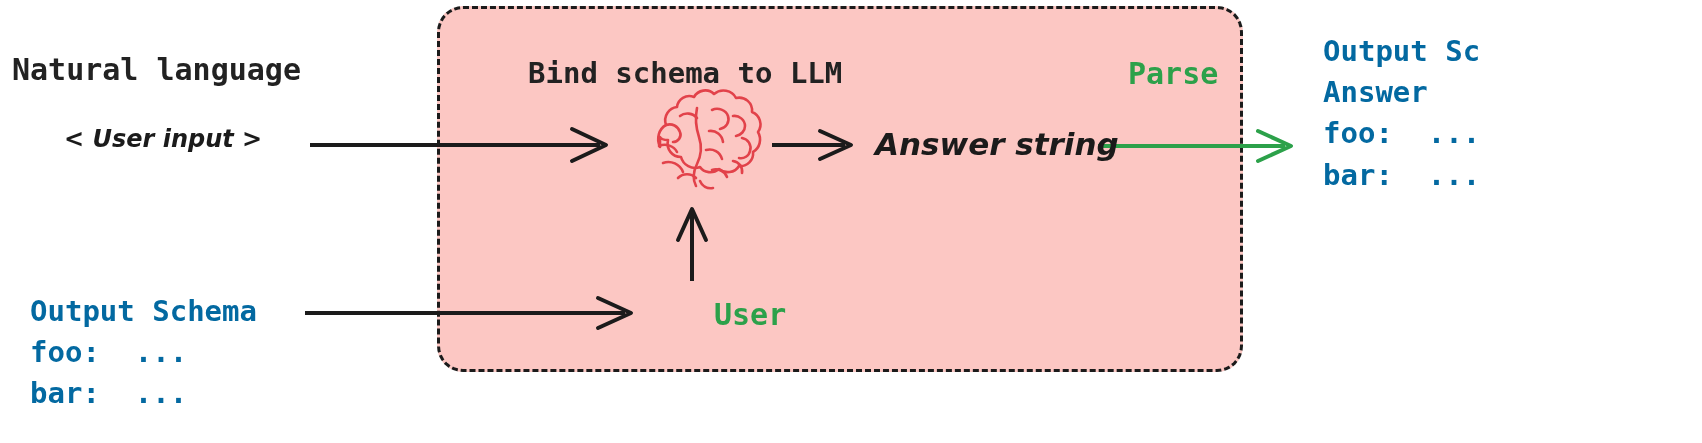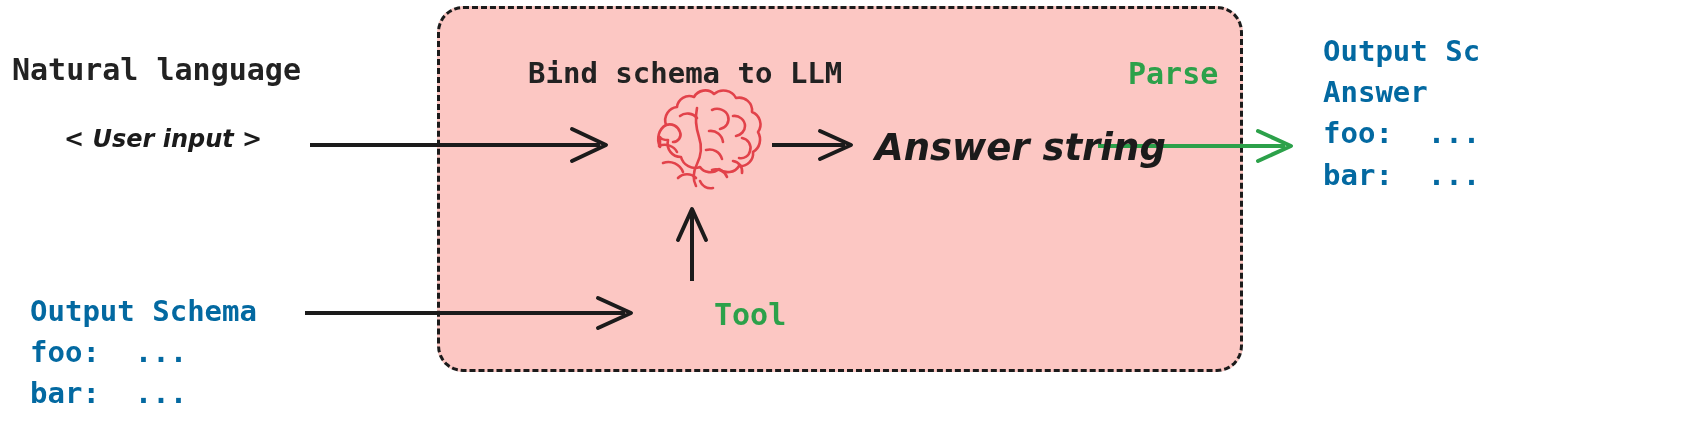--- a/index.html
+++ b/index.html
@@ -68,21 +68,21 @@
     width: 1702px;
     height: 443px;
     pointer-events: none;
   }
 
   
   #natural-language-label { left: 12px;  top: 52px;  font-size: 30px; }
   #user-input-text        { left: 36px;  top: 125px; font-size: 24px; margin-left: 28px; }
   #input-schema-block     { left: 30px;  top: 291px; font-size: 29px; }
   #bind-schema-label      { left: 528px; top: 56px;  font-size: 29px; }
-  #answer-string-text     { left: 875px; top: 126px; font-size: 37px; }
+  #answer-string-text     { left: 875px; top: 126px; font-size: 31px; }
   #parse-label            { left: 1128px;top: 56px;  font-size: 30px; }
   #tool-label             { left: 714px; top: 297px; font-size: 30px; }
   #output-schema-block    { left: 1323px;top: 31px;  font-size: 29px; }
 </style>
 </head>
 <body>
 
 <div id="canvas">
 
   <div id="llm-panel"></div>
@@ -159,20 +159,20 @@
   <div class="abs schema-block" id="input-schema-block">Output Schema
 foo:  ...
 bar:  ...</div>
 
   <div class="abs mono" id="bind-schema-label">Bind schema to LLM</div>
 
   <div class="abs hand" id="answer-string-text">Answer string</div>
 
   <div class="abs mono green" id="parse-label">Parse</div>
 
-  <div class="abs mono green" id="tool-label">Tool</div>
+  <div class="abs mono green" id="tool-label">User</div>
 
   <div class="abs schema-block" id="output-schema-block">Output Schema
 Answer
 foo:  ...
 bar:  ...</div>
 
 </div>
 
 </body></html>

